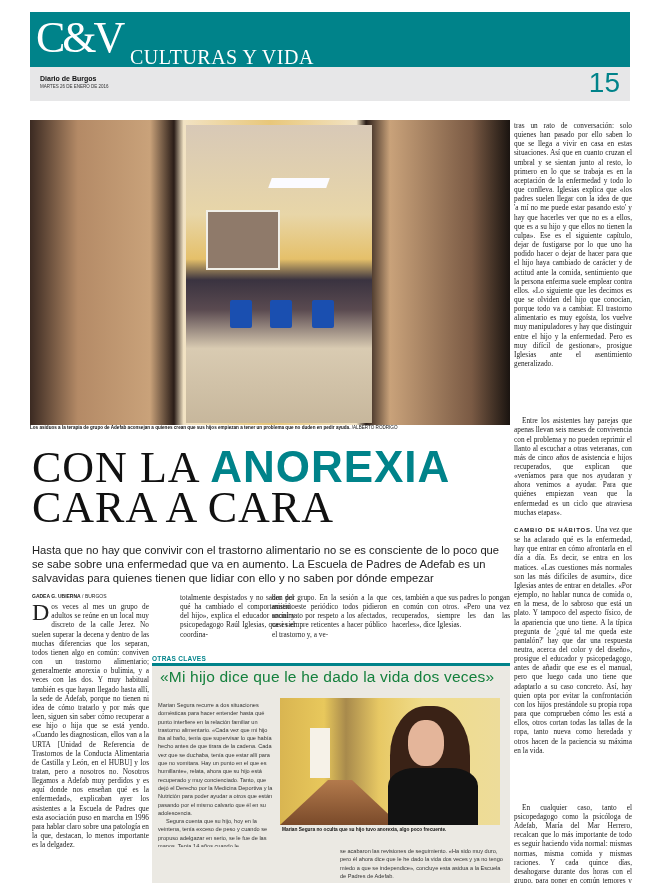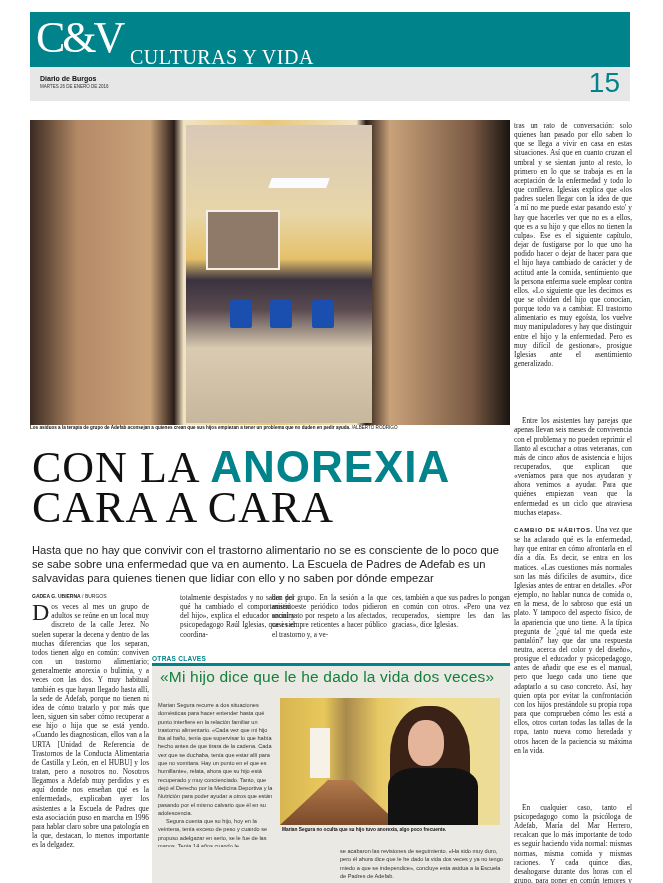--- a/index.html
+++ b/index.html
@@ -83,21 +83,21 @@
   <p>«Nosotros informamos, orientamos y apoyamos, porque llegan</p>
 </div>
 
 <div class="col" style="left:152px; top:593px; width:115px; height:48px;margin-left:28px;">
   <div>totalmente despistados y no saben por qué ha cambiado el comportamiento del hijo», explica el educador social y psicopedagogo Raúl Iglesias, que es el coordina-</div>
 </div>
 <div class="col" style="left:272px; top:593px; width:115px; height:48px;">
   <div>dor del grupo. En la sesión a la que asistió este periódico todos pidieron anonimato por respeto a los afectados, casi siempre reticentes a hacer público el trastorno y, a ve-</div>
 </div>
 <div class="col" style="left:392px; top:593px; width:118px; height:48px;">
-  <div>ces, también a que sus padres lo pongan en común con otros. «Pero una vez recuperados, siempre les dan las gracias», dice Iglesias.</div>
+  <div>ces, también a que sus padres lo pongan en común con otros. «Pero una vez recuperados, siempre les dan las hacerles», dice Iglesias.</div>
   <p>El porqué es fácil de entender</p>
 </div>
 
 <div class="col" style="left:514px; top:121px; width:118px; height:762px;">
   <div>tras un rato de conversación: solo quienes han pasado por ello saben lo que se llega a vivir en casa en estas situaciones. Así que en cuanto cruzan el umbral y se sientan junto al resto, lo primero en lo que se trabaja es en la aceptación de la enfermedad y todo lo que conlleva. Iglesias explica que «los padres suelen llegar con la idea de que 'a mí no me puede estar pasando esto' y hay que hacerles ver que no es a ellos, que es a su hijo y que ellos no tienen la culpa». Ese es el siguiente capítulo, dejar de fustigarse por lo que uno ha podido hacer o dejar de hacer para que el hijo haya cambiado de carácter y de actitud ante la comida, sentimiento que la persona enferma suele emplear contra ellos. «Lo siguiente que les decimos es que se olviden del hijo que conocían, porque todo va a cambiar. El trastorno alimentario es muy egoísta, los vuelve muy manipuladores y hay que distinguir entre el hijo y la enfermedad. Pero es muy difícil de gestionar», prosigue Iglesias ante el asentimiento generalizado.</div>
   <p>Entre los asistentes hay parejas que apenas llevan seis meses de convivencia con el problema y no pueden reprimir el llanto al escuchar a otras veteranas, con más de cinco años de asistencia e hijos recuperados, que explican que «veníamos para que nos ayudaran y ahora venimos a ayudar. Para que quiénes empiezan vean que la enfermedad es un ciclo que atraviesa muchas etapas».</p>
   <div style="margin-top:8px"><span class="subhead">CAMBIO DE HÁBITOS.</span><span> Una vez que se ha aclarado qué es la enfermedad, hay que entrar en cómo afrontarla en el día a día. Es decir, se entra en los matices. «Las cuestiones más normales son las más difíciles de asumir», dice Iglesias antes de entrar en detalles. «Por ejemplo, no hablar nunca de comida o, en la mesa, de lo sabroso que está un plato. Y tampoco del aspecto físico, de la apariencia que uno tiene. A la típica pregunta de '¿qué tal me queda este pantalón?' hay que dar una respuesta neutra, acerca del color y del diseño», prosigue el educador y psicopedagogo, antes de añadir que ese es el manual, pero que luego cada uno tiene que adaptarlo a su caso concreto. Así, hay quien opta por evitar la confrontación con los hijos prestándole su propia ropa para que comprueben cómo les está a ellos, otros cortan todas las tallas de la ropa, tanto nueva como heredada y otros hacen de la paciencia su máxima en la vida.</span></div>
   <p>En cualquier caso, tanto el psicopedagogo como la psicóloga de Adefab, María del Mar Herrero, recalcan que lo más importante de todo es seguir haciendo vida normal: mismas normas, misma comida y mismas raciones. Y cada quince días, desahogarse durante dos horas con el grupo, para poner en común temores y alegrías. «En estos casos, el problema es para los padres, no para la sociedad. Si fuera así, la dimensión del trastorno alimentario sería otra», concluye Iglesias.</p>
 </div>
 

